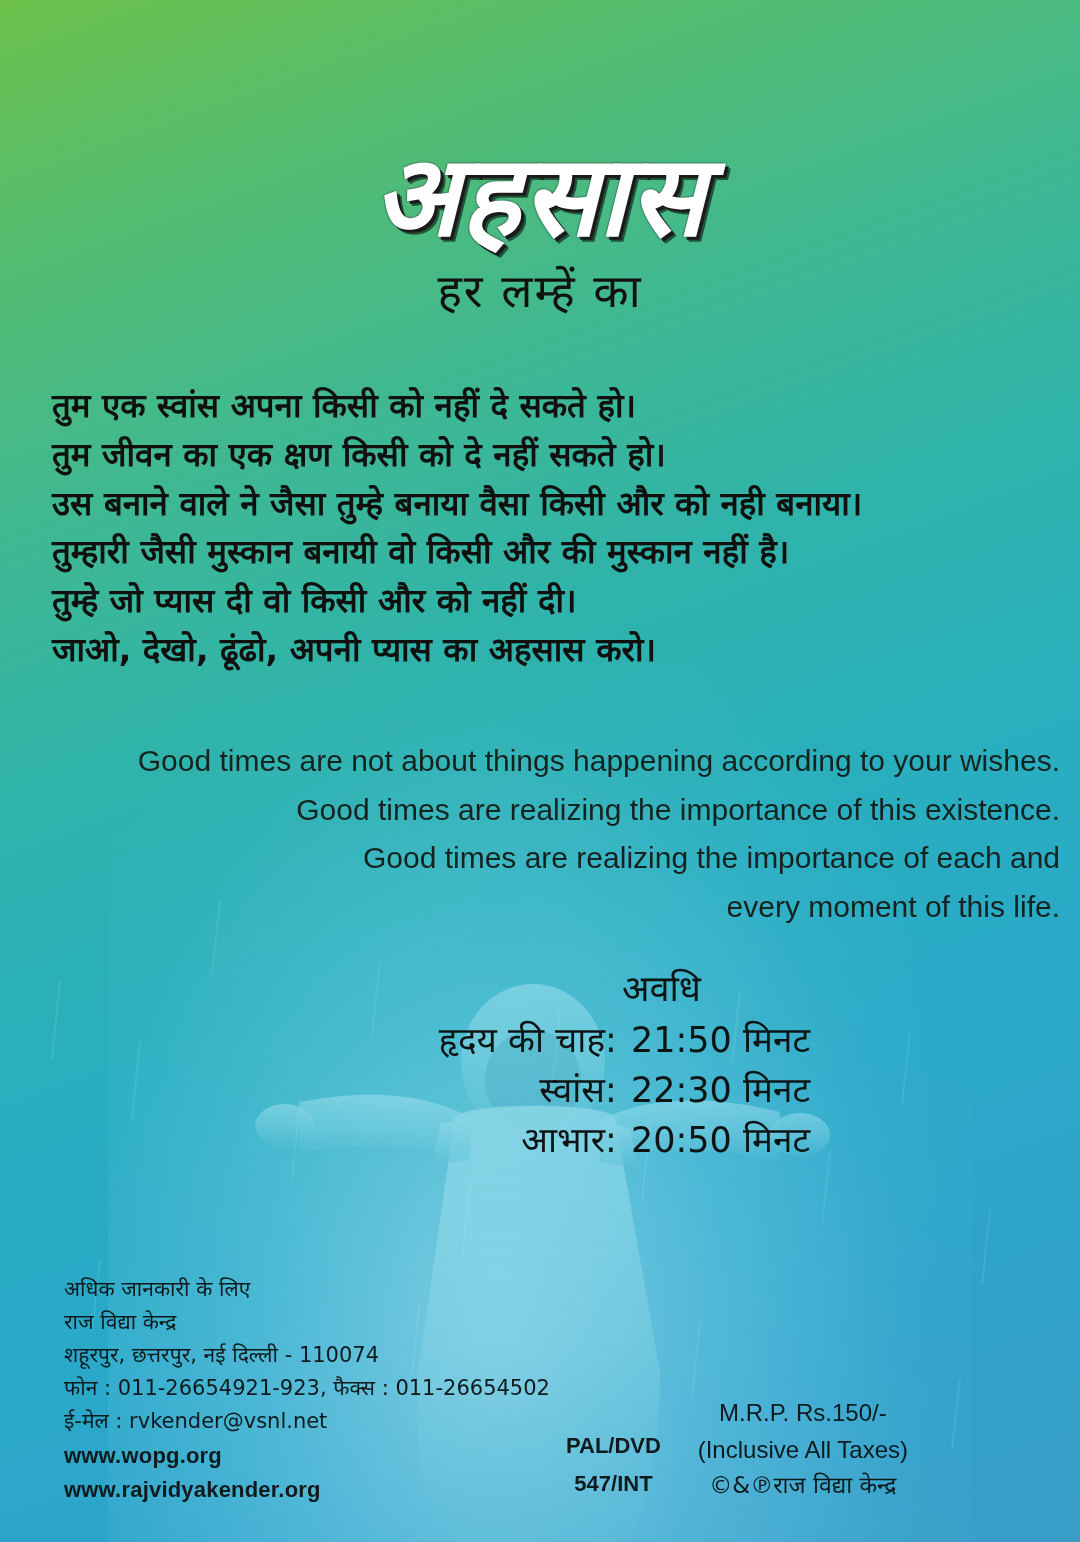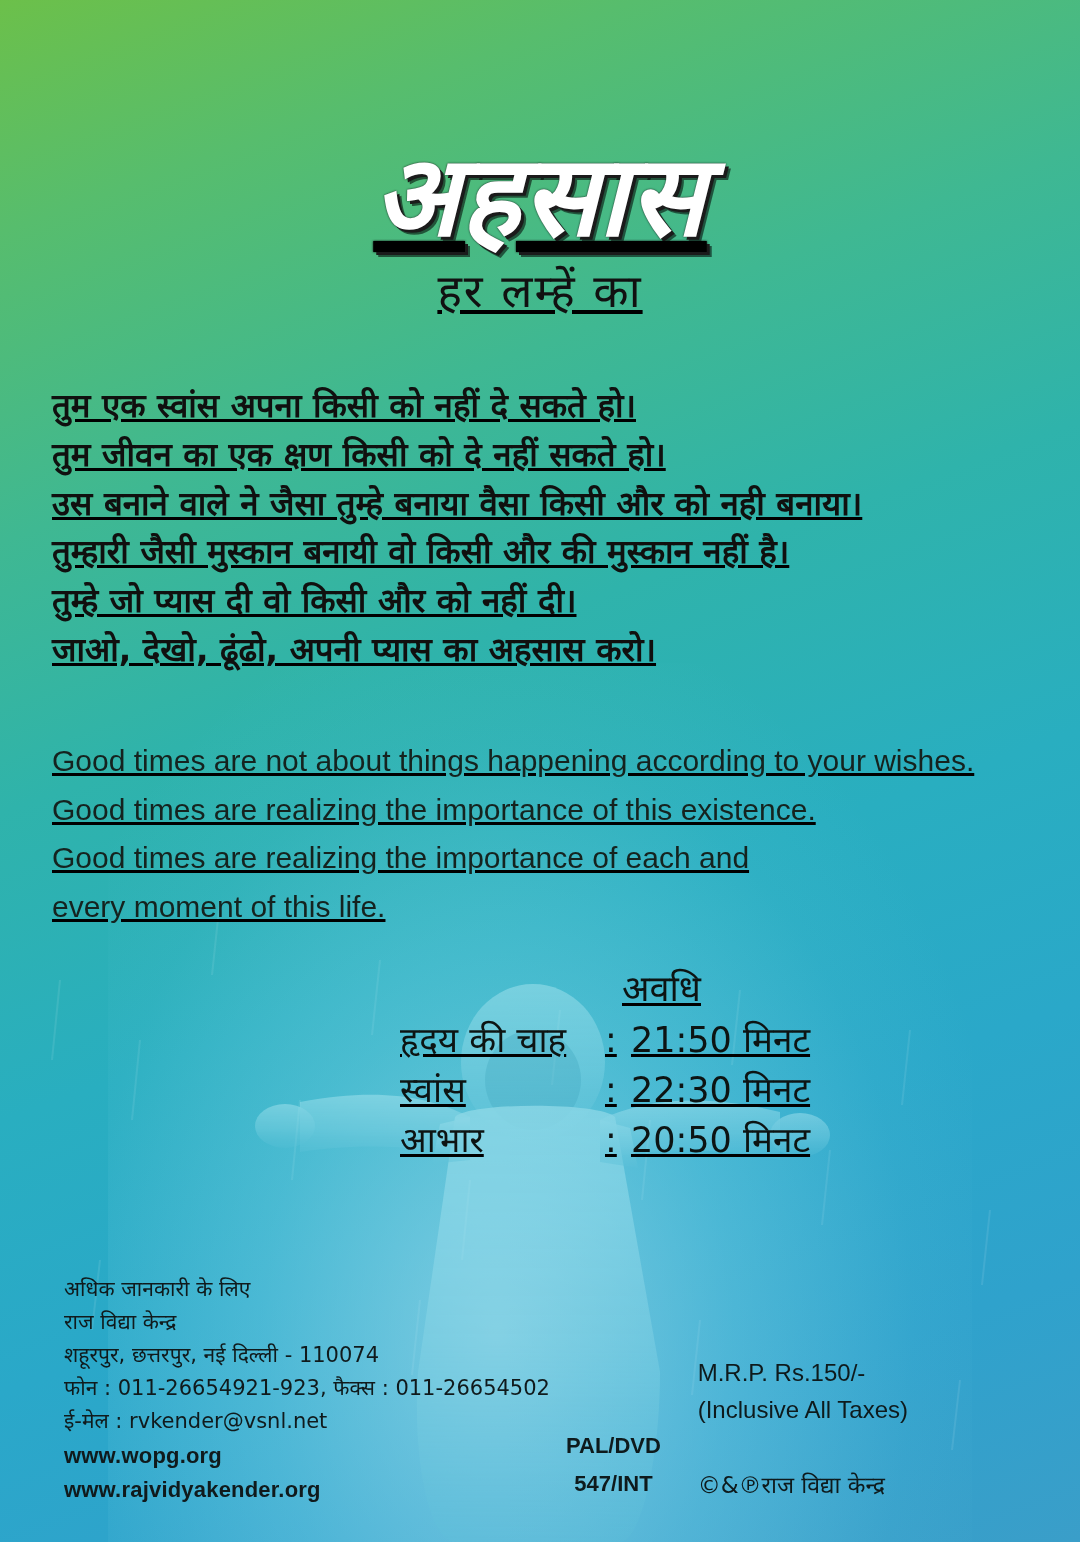--- a/index.html
+++ b/index.html
@@ -20,21 +20,20 @@
       linear-gradient(160deg,
         #6cc04a 0%,
         #57bd6d 12%,
         #3fb892 28%,
         #2fb3ab 42%,
         #29aec0 58%,
         #2aa8c9 72%,
         #2fa2cc 86%,
         #3a9ec9 100%);
     overflow: hidden;
-    text-decoration: underline;
   }
   
   .glow {
     position: absolute;
     left: 10%;
     bottom: -5%;
     width: 80%;
     height: 62%;
     background: radial-gradient(ellipse at 45% 70%, rgba(190,235,245,0.55) 0%, rgba(150,225,240,0.30) 35%, rgba(120,210,230,0.08) 62%, rgba(0,0,0,0) 78%);
     pointer-events: none;
@@ -98,26 +97,26 @@
     font-weight: bold;
     color: #10100f;
     line-height: 1.48;
     padding: 0 52px;
   }
   .verse div { white-space: nowrap; }
 
   
   .english {
     margin-top: 62px;
-    text-align: left;
+    text-align: right;
     font-family: "Liberation Sans", sans-serif;
     font-size: 30px;
     color: #15231f;
     line-height: 1.62;
-    padding: 0 52px;
+    padding: 0 20px;
   }
 
   
   .duration {
     margin-top: 26px;
     padding-left: 400px;
   }
   .duration-title {
     font-family: "DejaVu Sans", sans-serif;
     font-size: 36px;
@@ -127,21 +126,21 @@
     margin-top: 32px;
   }
   .dur-row {
     display: flex;
     align-items: baseline;
     font-family: "DejaVu Sans", sans-serif;
     font-size: 35px;
     color: #0d1413;
     line-height: 1.42;
   }
-  .dur-label { width: 205px; }
+  .dur-label { width: 205px; text-align: right; }
   .dur-colon { width: 26px; }
   .dur-value { }
 
   
   .footer {
     position: absolute;
     left: 0;
     bottom: 0;
     width: 968px;
     height: 280px;
@@ -169,29 +168,29 @@
     font-weight: bold;
     font-size: 22px;
     color: #0e1a1c;
     line-height: 1.7;
     text-align: center;
   }
   .mrp {
     position: absolute;
     right: 60px;
     bottom: 38px;
+    text-align: center;
     font-family: "Liberation Sans", sans-serif;
     font-size: 24px;
     color: #0e1a1c;
     line-height: 1.55;
   }
   .mrp .rights {
     font-family: "DejaVu Sans", sans-serif;
     font-size: 23px;
-    margin-top: 40px;
   }
 </style>
 </head>
 <body>
 
 <div id="cover">
 
   <svg class="rain" viewBox="0 0 1080 1542" preserveAspectRatio="none">
     <g stroke="#ffffff" stroke-width="2" opacity="0.5">
       <line x1="60" y1="980" x2="52" y2="1060"></line>

